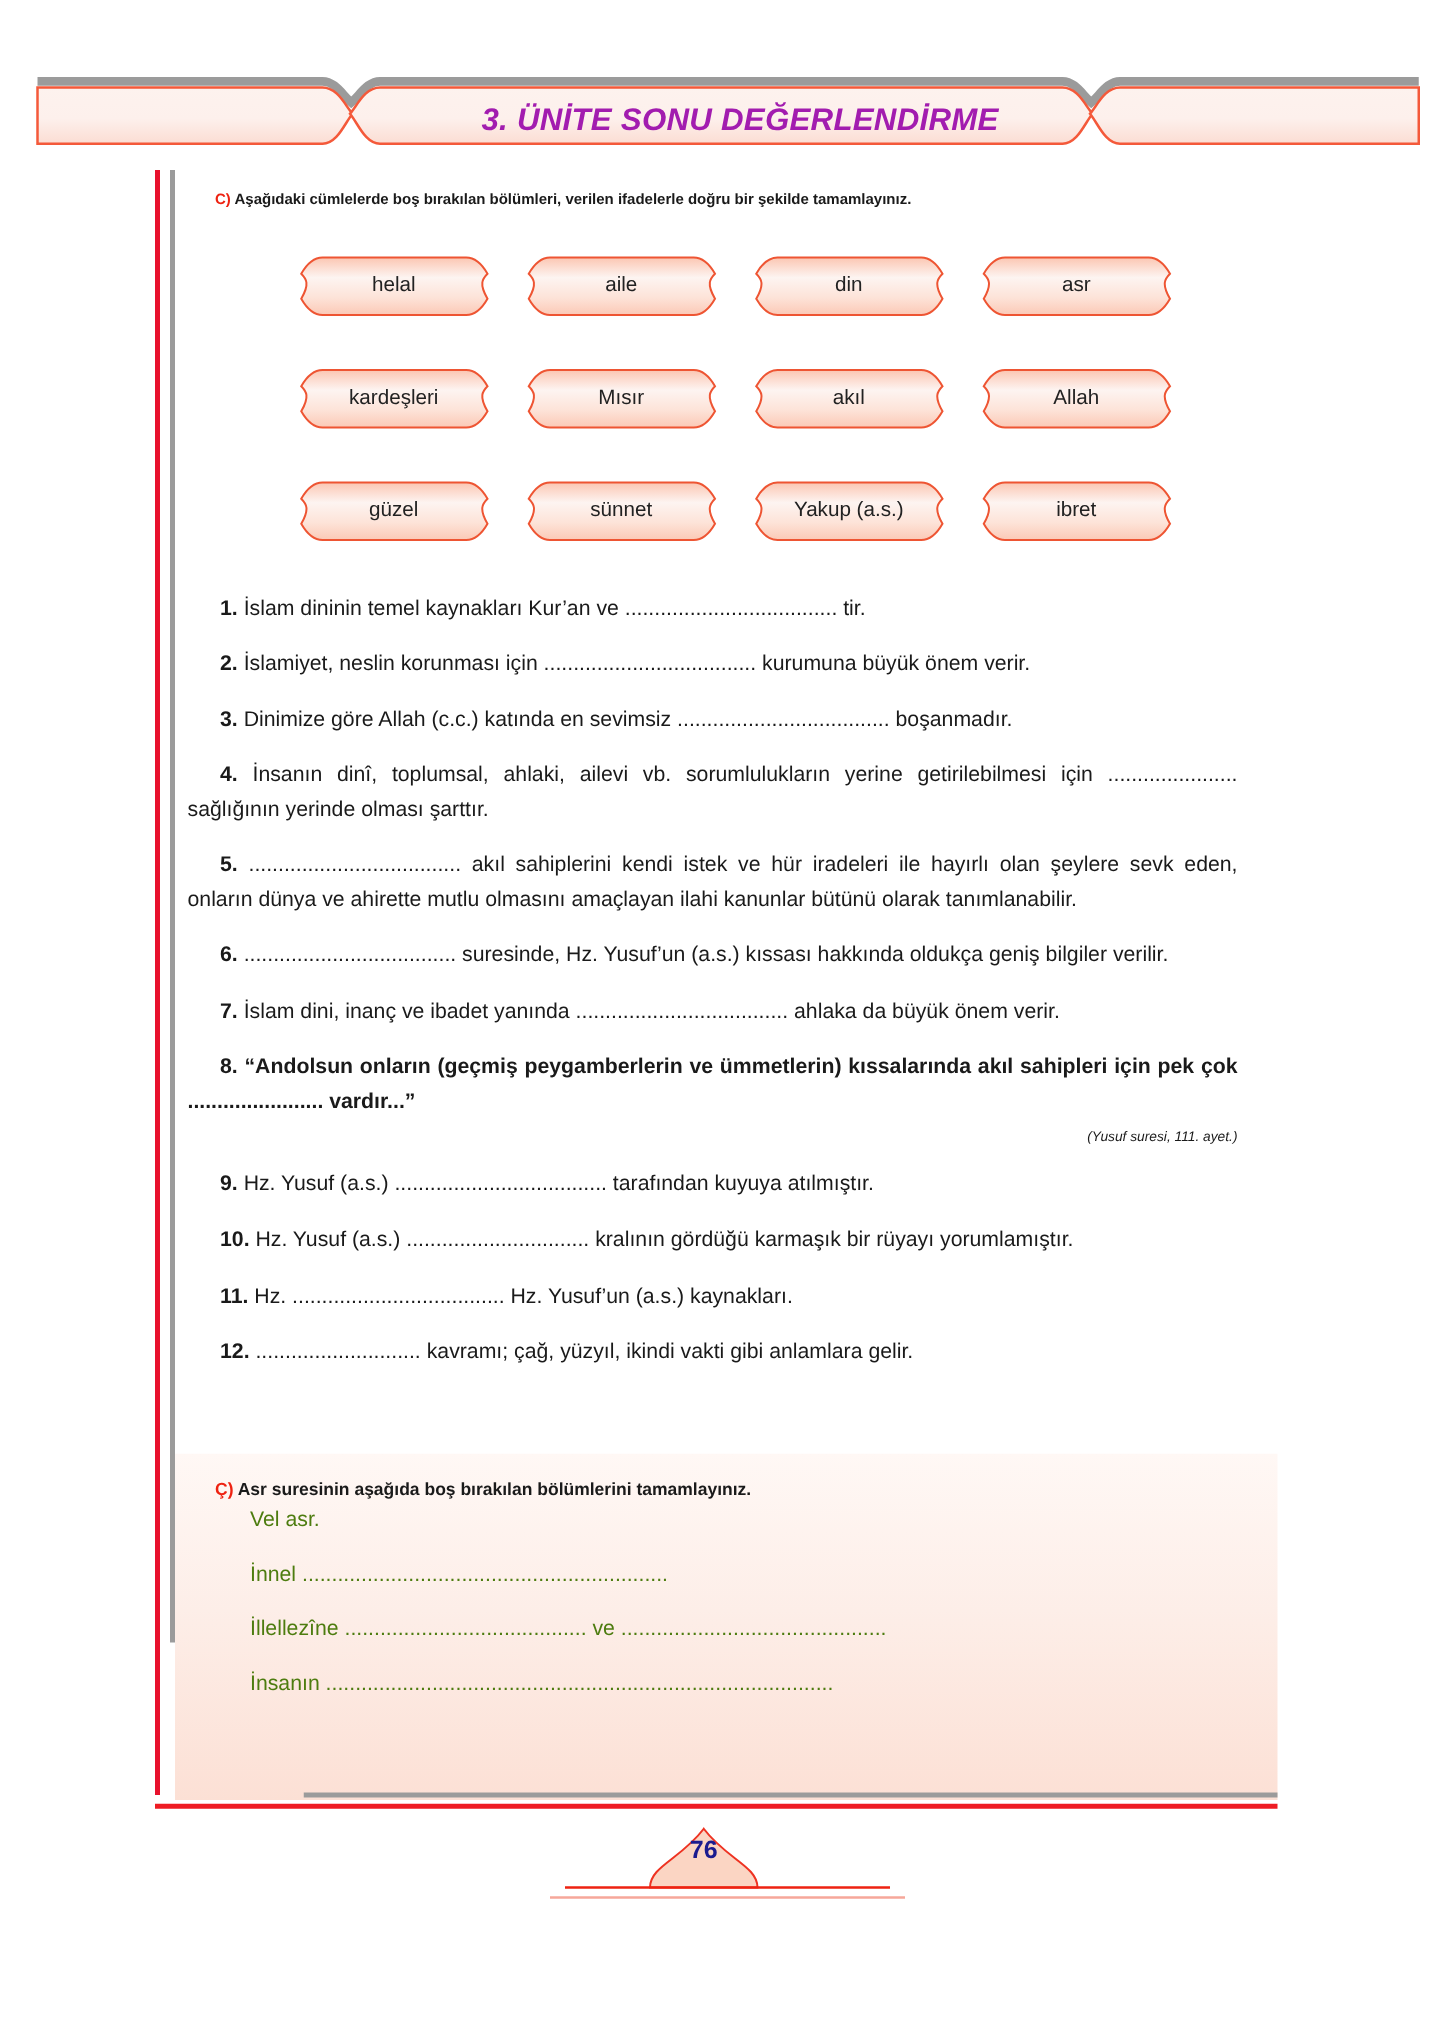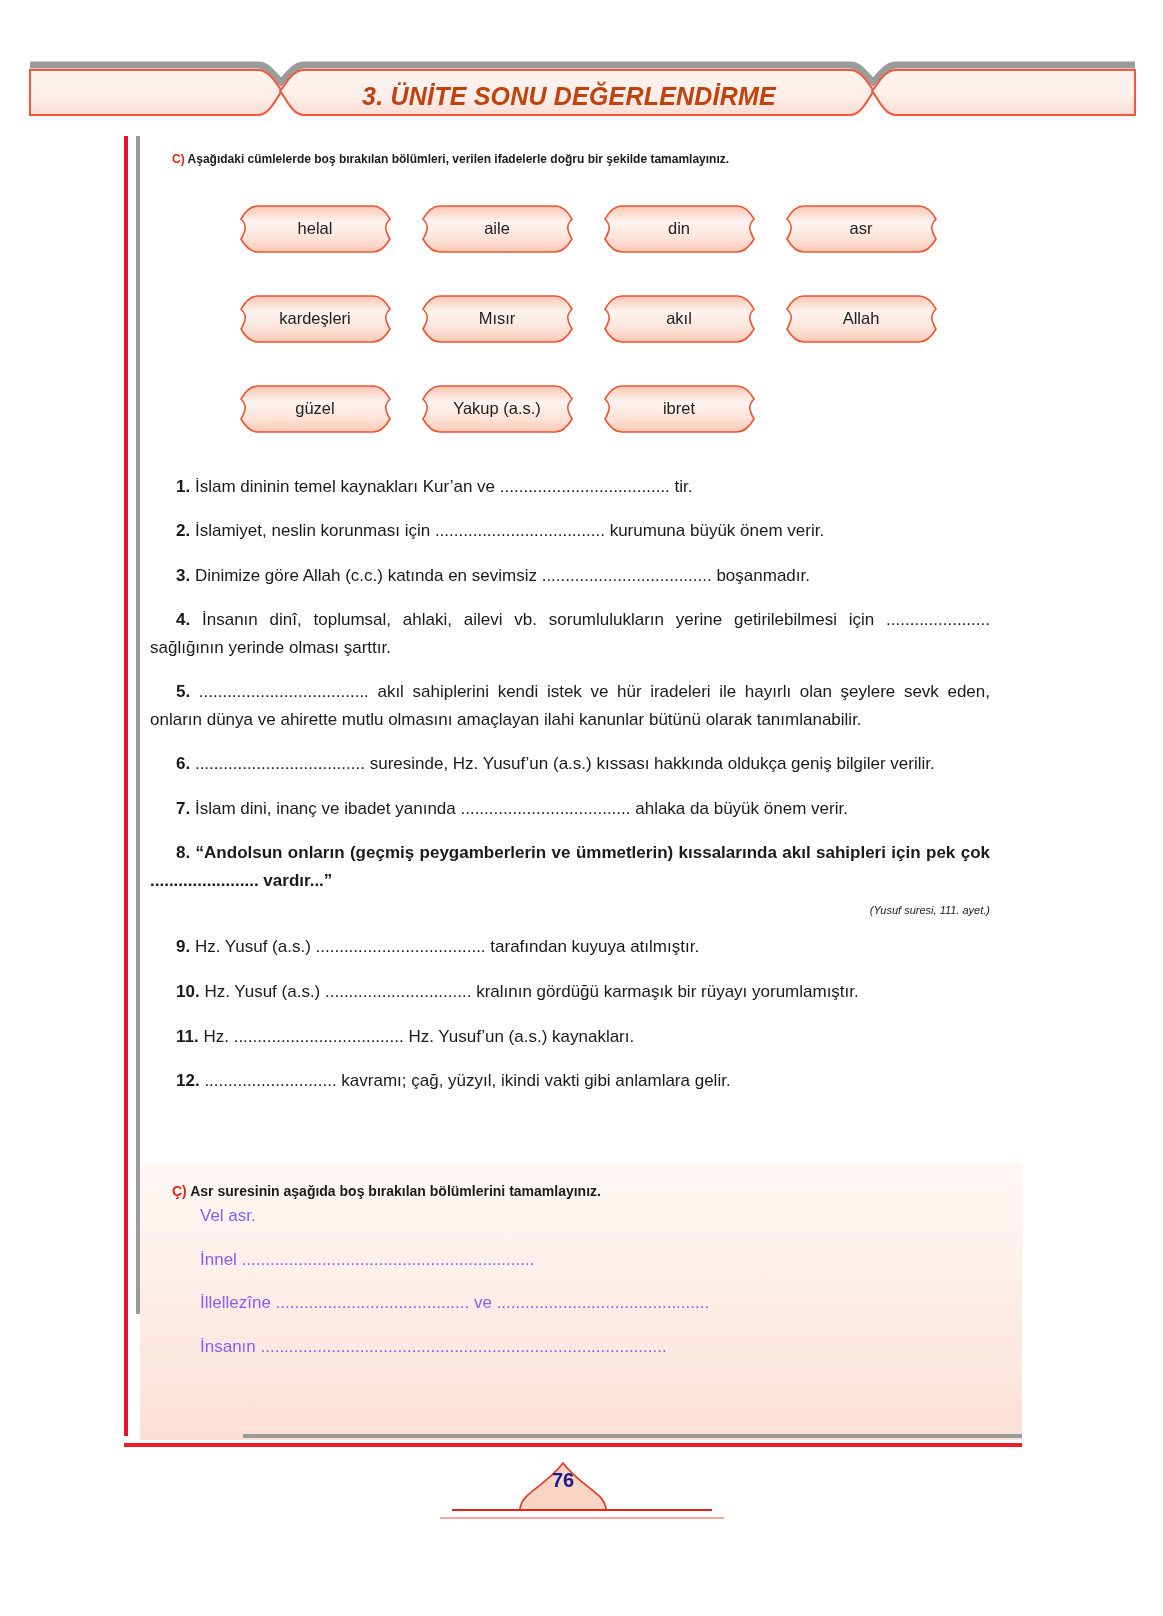--- a/index.html
+++ b/index.html
@@ -24,31 +24,31 @@
     width: 1163px;
     height: 72px;
   }
   .header-svg {
     position: absolute;
     left: 0;
     top: 0;
   }
   .header-title {
     position: absolute;
-    left: 279px;
+    left: 302px;
     top: 60px;
     width: 580px;
     height: 72px;
     display: flex;
     align-items: center;
     justify-content: center;
     font-size: 25px;
     font-weight: bold;
     font-style: italic;
-    color: #c2410c;
+    color: #a21caf;
     letter-spacing: 0.2px;
     white-space: nowrap;
   }
 
   
   .rule-red {
     position: absolute;
     left: 124px;
     top: 136px;
     width: 4px;
@@ -175,21 +175,21 @@
     margin-bottom: 4px;
   }
   .csection .heading .letter {
     color: #ee2211;
   }
   .cline {
     font-size: 17px;
     line-height: 1.5;
     margin-bottom: 18px;
     margin-left: 28px;
-    color: #8b5cf6;
+    color: #4d7c0f;
   }
 
   
   .bottom-gray {
     position: absolute;
     left: 243px;
     top: 1434px;
     width: 779px;
     height: 4px;
     background: #9b9b9b;
@@ -343,20 +343,28 @@
       </div>
     </div>
 
     <div class="wordrow">
       <div class="wordcell">
         <div class="wordbox">
           <svg width="155" height="52" viewBox="0 0 155 52">
             <path d="M20,3 L135,3 C143,3 148,9 152,16 C148,20 145,24 152,36 C148,43 143,49 135,49 L20,49 C12,49 7,43 3,36 C10,24 7,20 3,16 C7,9 12,3 20,3 Z" fill="url(#wg1)" stroke="#ee5533" stroke-width="1.6"></path>
           </svg>
           <div class="label">güzel</div>
+        </div>
+      </div>
+      <div class="wordcell">
+        <div class="wordbox">
+          <svg width="155" height="52" viewBox="0 0 155 52">
+            <path d="M20,3 L135,3 C143,3 148,9 152,16 C148,20 145,24 152,36 C148,43 143,49 135,49 L20,49 C12,49 7,43 3,36 C10,24 7,20 3,16 C7,9 12,3 20,3 Z" fill="url(#wg1)" stroke="#ee5533" stroke-width="1.6"></path>
+          </svg>
+          <div class="label">sünnet</div>
         </div>
       </div>
       <div class="wordcell">
         <div class="wordbox">
           <svg width="155" height="52" viewBox="0 0 155 52">
             <path d="M20,3 L135,3 C143,3 148,9 152,16 C148,20 145,24 152,36 C148,43 143,49 135,49 L20,49 C12,49 7,43 3,36 C10,24 7,20 3,16 C7,9 12,3 20,3 Z" fill="url(#wg1)" stroke="#ee5533" stroke-width="1.6"></path>
           </svg>
           <div class="label">Yakup (a.s.)</div>
         </div>
       </div>

